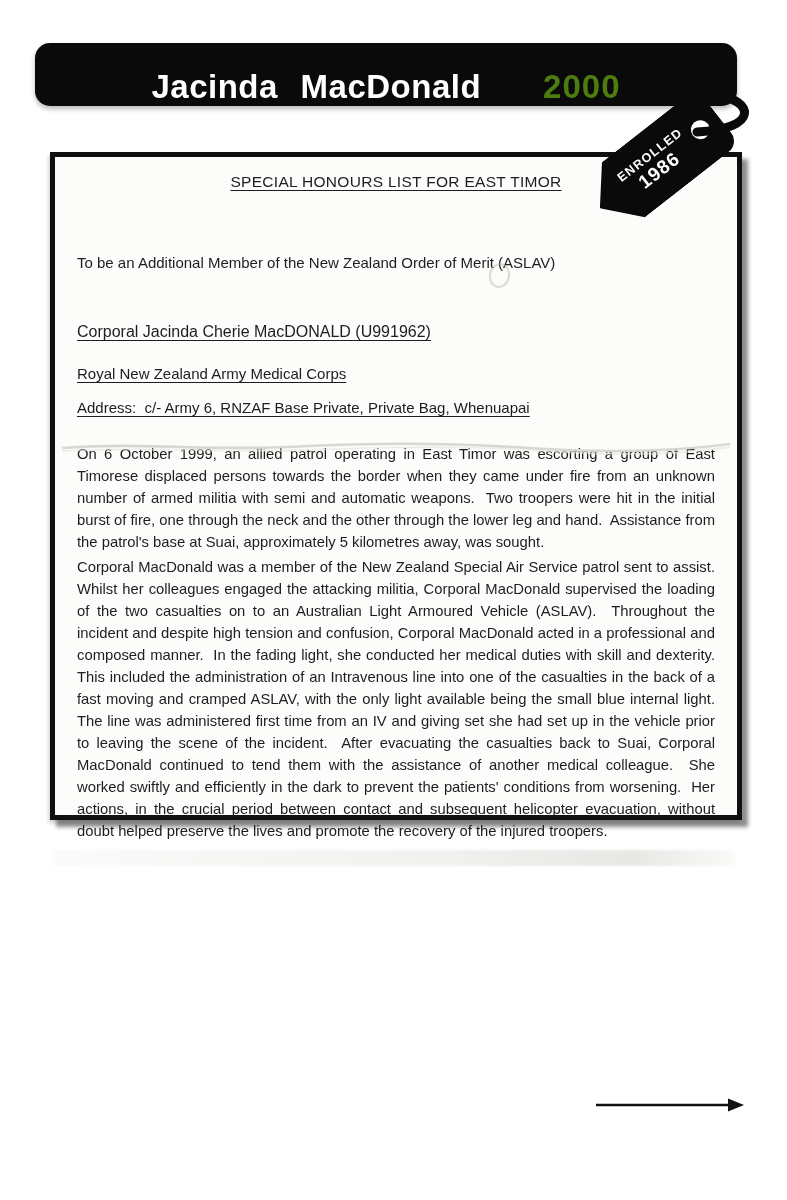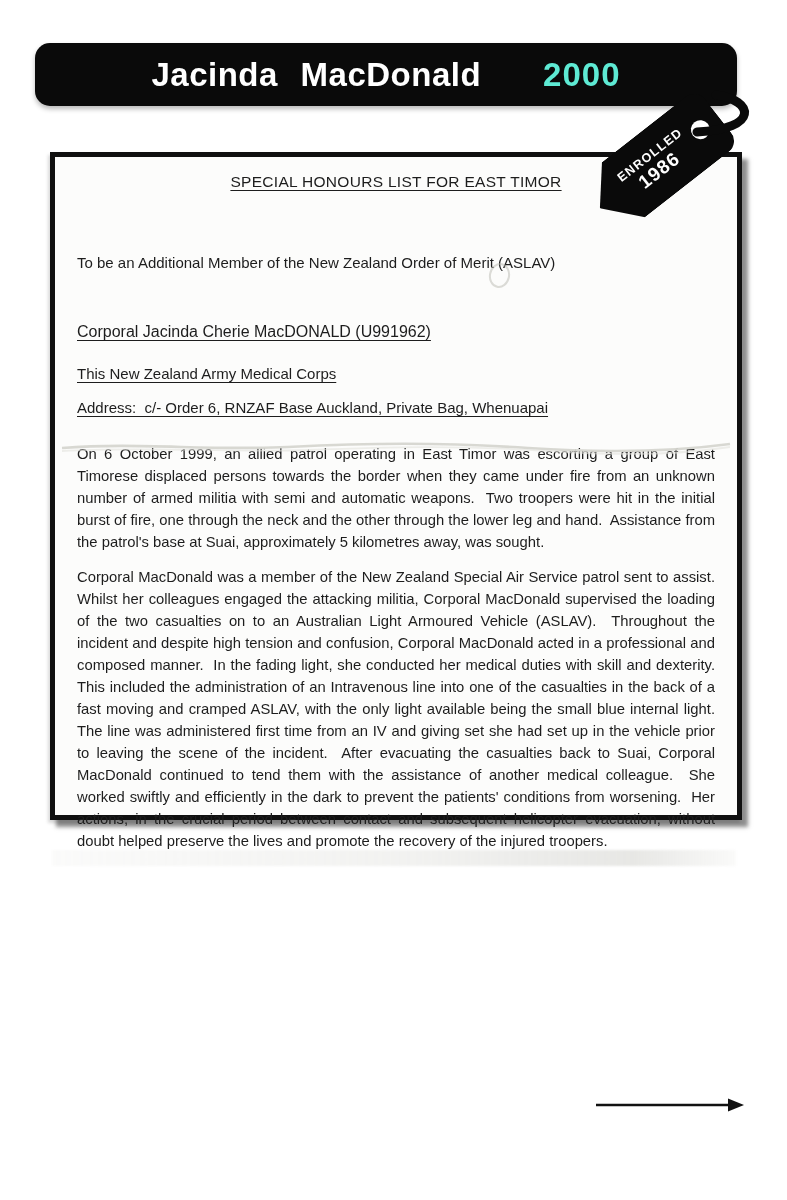--- a/index.html
+++ b/index.html
@@ -6,26 +6,26 @@
   .page {
     position: relative; width: 787px; height: 1200px;
     background: #ffffff; overflow: hidden;
     font-family: "Liberation Sans", sans-serif;
   }
 
   
   .banner {
     position: absolute; left: 35px; top: 43px; width: 702px; height: 63px;
     background: #0a0a0a; border-radius: 15px;
-    display: flex; align-items: center; justify-content: center; gap: 62px;
+    display: flex; align-items: flex-end; justify-content: center; gap: 62px;
     box-shadow: 0 3px 5px rgba(0,0,0,0.28);
     z-index: 3;
   }
   .banner-title { color: #ffffff; font-size: 33px; font-weight: bold; word-spacing: 13px; letter-spacing: .5px; }
-  .banner-year  { color: #5eead4; font-size: 33px; font-weight: bold; letter-spacing: 1px; }
+  .banner-year  { color: #4d7c0f; font-size: 33px; font-weight: bold; letter-spacing: 1px; }
 
   
   .tag {
     position: absolute; left: 584px; top: 127px; width: 150px; height: 70px;
     background: #0a0a0a; transform: rotate(-38deg);
     border-radius: 0 14px 14px 0;
     clip-path: polygon(0% 50%, 20% 0%, 100% 0%, 100% 100%, 20% 100%);
     display: flex; align-items: center;
     z-index: 4;
   }
@@ -53,21 +53,21 @@
   .order-line { margin-top: 63px; font-size: 15px; }
   .u-line { text-decoration: underline; text-underline-offset: 3px; }
   .recipient { margin-top: 52px; font-size: 16px; }
   .corps     { margin-top: 24px; font-size: 15px; }
   .address   { margin-top: 17px; font-size: 15px; white-space: pre-wrap; }
   .paras { margin-top: 27px; }
   .para {
     margin: 0; font-size: 14.8px; line-height: 22px;
     text-align: justify; white-space: pre-wrap;
   }
-  .para + .para { margin-top: 13px; }
+  .para + .para { margin-top: 3px; }
 
   
   .artifact-streak { position: absolute; left: 58px; top: 438px; z-index: 2; }
   .fade-band {
     position: absolute; left: 52px; top: 850px; width: 684px; height: 16px; z-index: 2;
     background: linear-gradient(to right, rgba(214,214,208,.10), rgba(206,206,200,.28) 55%, rgba(196,196,190,.40) 85%, rgba(214,214,208,.12));
     filter: blur(1px);
   }
   .ring-smudge {
     position: absolute; left: 489px; top: 263px; width: 17px; height: 21px;
@@ -86,22 +86,22 @@
   <div class="banner">
     <span class="banner-title">Jacinda MacDonald</span>
     <span class="banner-year">2000</span>
   </div>
 
   <div class="doc">
     <div class="doc-inner">
       <div class="heading">SPECIAL HONOURS LIST FOR EAST TIMOR</div>
       <div class="order-line">To be an Additional Member of the New Zealand Order of Merit (ASLAV)</div>
       <div class="recipient u-line">Corporal Jacinda Cherie MacDONALD (U991962)</div>
-      <div class="corps u-line">This New Zealand Army Medical Corps</div>
-      <div class="address u-line">Address:  c/- Order 6, RNZAF Base Auckland, Private Bag, Whenuapai</div>
+      <div class="corps u-line">Royal New Zealand Army Medical Corps</div>
+      <div class="address u-line">Address:  c/- Army 6, RNZAF Base Private, Private Bag, Whenuapai</div>
       <div class="paras">
         <p class="para">On 6 October 1999, an allied patrol operating in East Timor was escorting a group of East Timorese displaced persons towards the border when they came under fire from an unknown number of armed militia with semi and automatic weapons.  Two troopers were hit in the initial burst of fire, one through the neck and the other through the lower leg and hand.  Assistance from the patrol's base at Suai, approximately 5 kilometres away, was sought.</p>
         <p class="para">Corporal MacDonald was a member of the New Zealand Special Air Service patrol sent to assist.  Whilst her colleagues engaged the attacking militia, Corporal MacDonald supervised the loading of the two casualties on to an Australian Light Armoured Vehicle (ASLAV).  Throughout the incident and despite high tension and confusion, Corporal MacDonald acted in a professional and composed manner.  In the fading light, she conducted her medical duties with skill and dexterity.  This included the administration of an Intravenous line into one of the casualties in the back of a fast moving and cramped ASLAV, with the only light available being the small blue internal light.  The line was administered first time from an IV and giving set she had set up in the vehicle prior to leaving the scene of the incident.  After evacuating the casualties back to Suai, Corporal MacDonald continued to tend them with the assistance of another medical colleague.  She worked swiftly and efficiently in the dark to prevent the patients' conditions from worsening.  Her actions, in the crucial period between contact and subsequent helicopter evacuation, without doubt helped preserve the lives and promote the recovery of the injured troopers.</p>
       </div>
     </div>
   </div>
 
   <svg class="artifact-streak" width="676" height="18" viewBox="0 0 676 18">
     <path d="M4 10 C 80 4, 150 13, 230 9 S 380 4, 470 10 S 620 13, 672 6" stroke="#d6d6d0" stroke-width="2.6" fill="none" opacity="0.95"></path>
     <path d="M4 13 C 90 8, 170 15, 250 12 S 400 7, 490 13 S 630 15, 672 9" stroke="#e3e3de" stroke-width="1.8" fill="none" opacity="0.6"></path>

